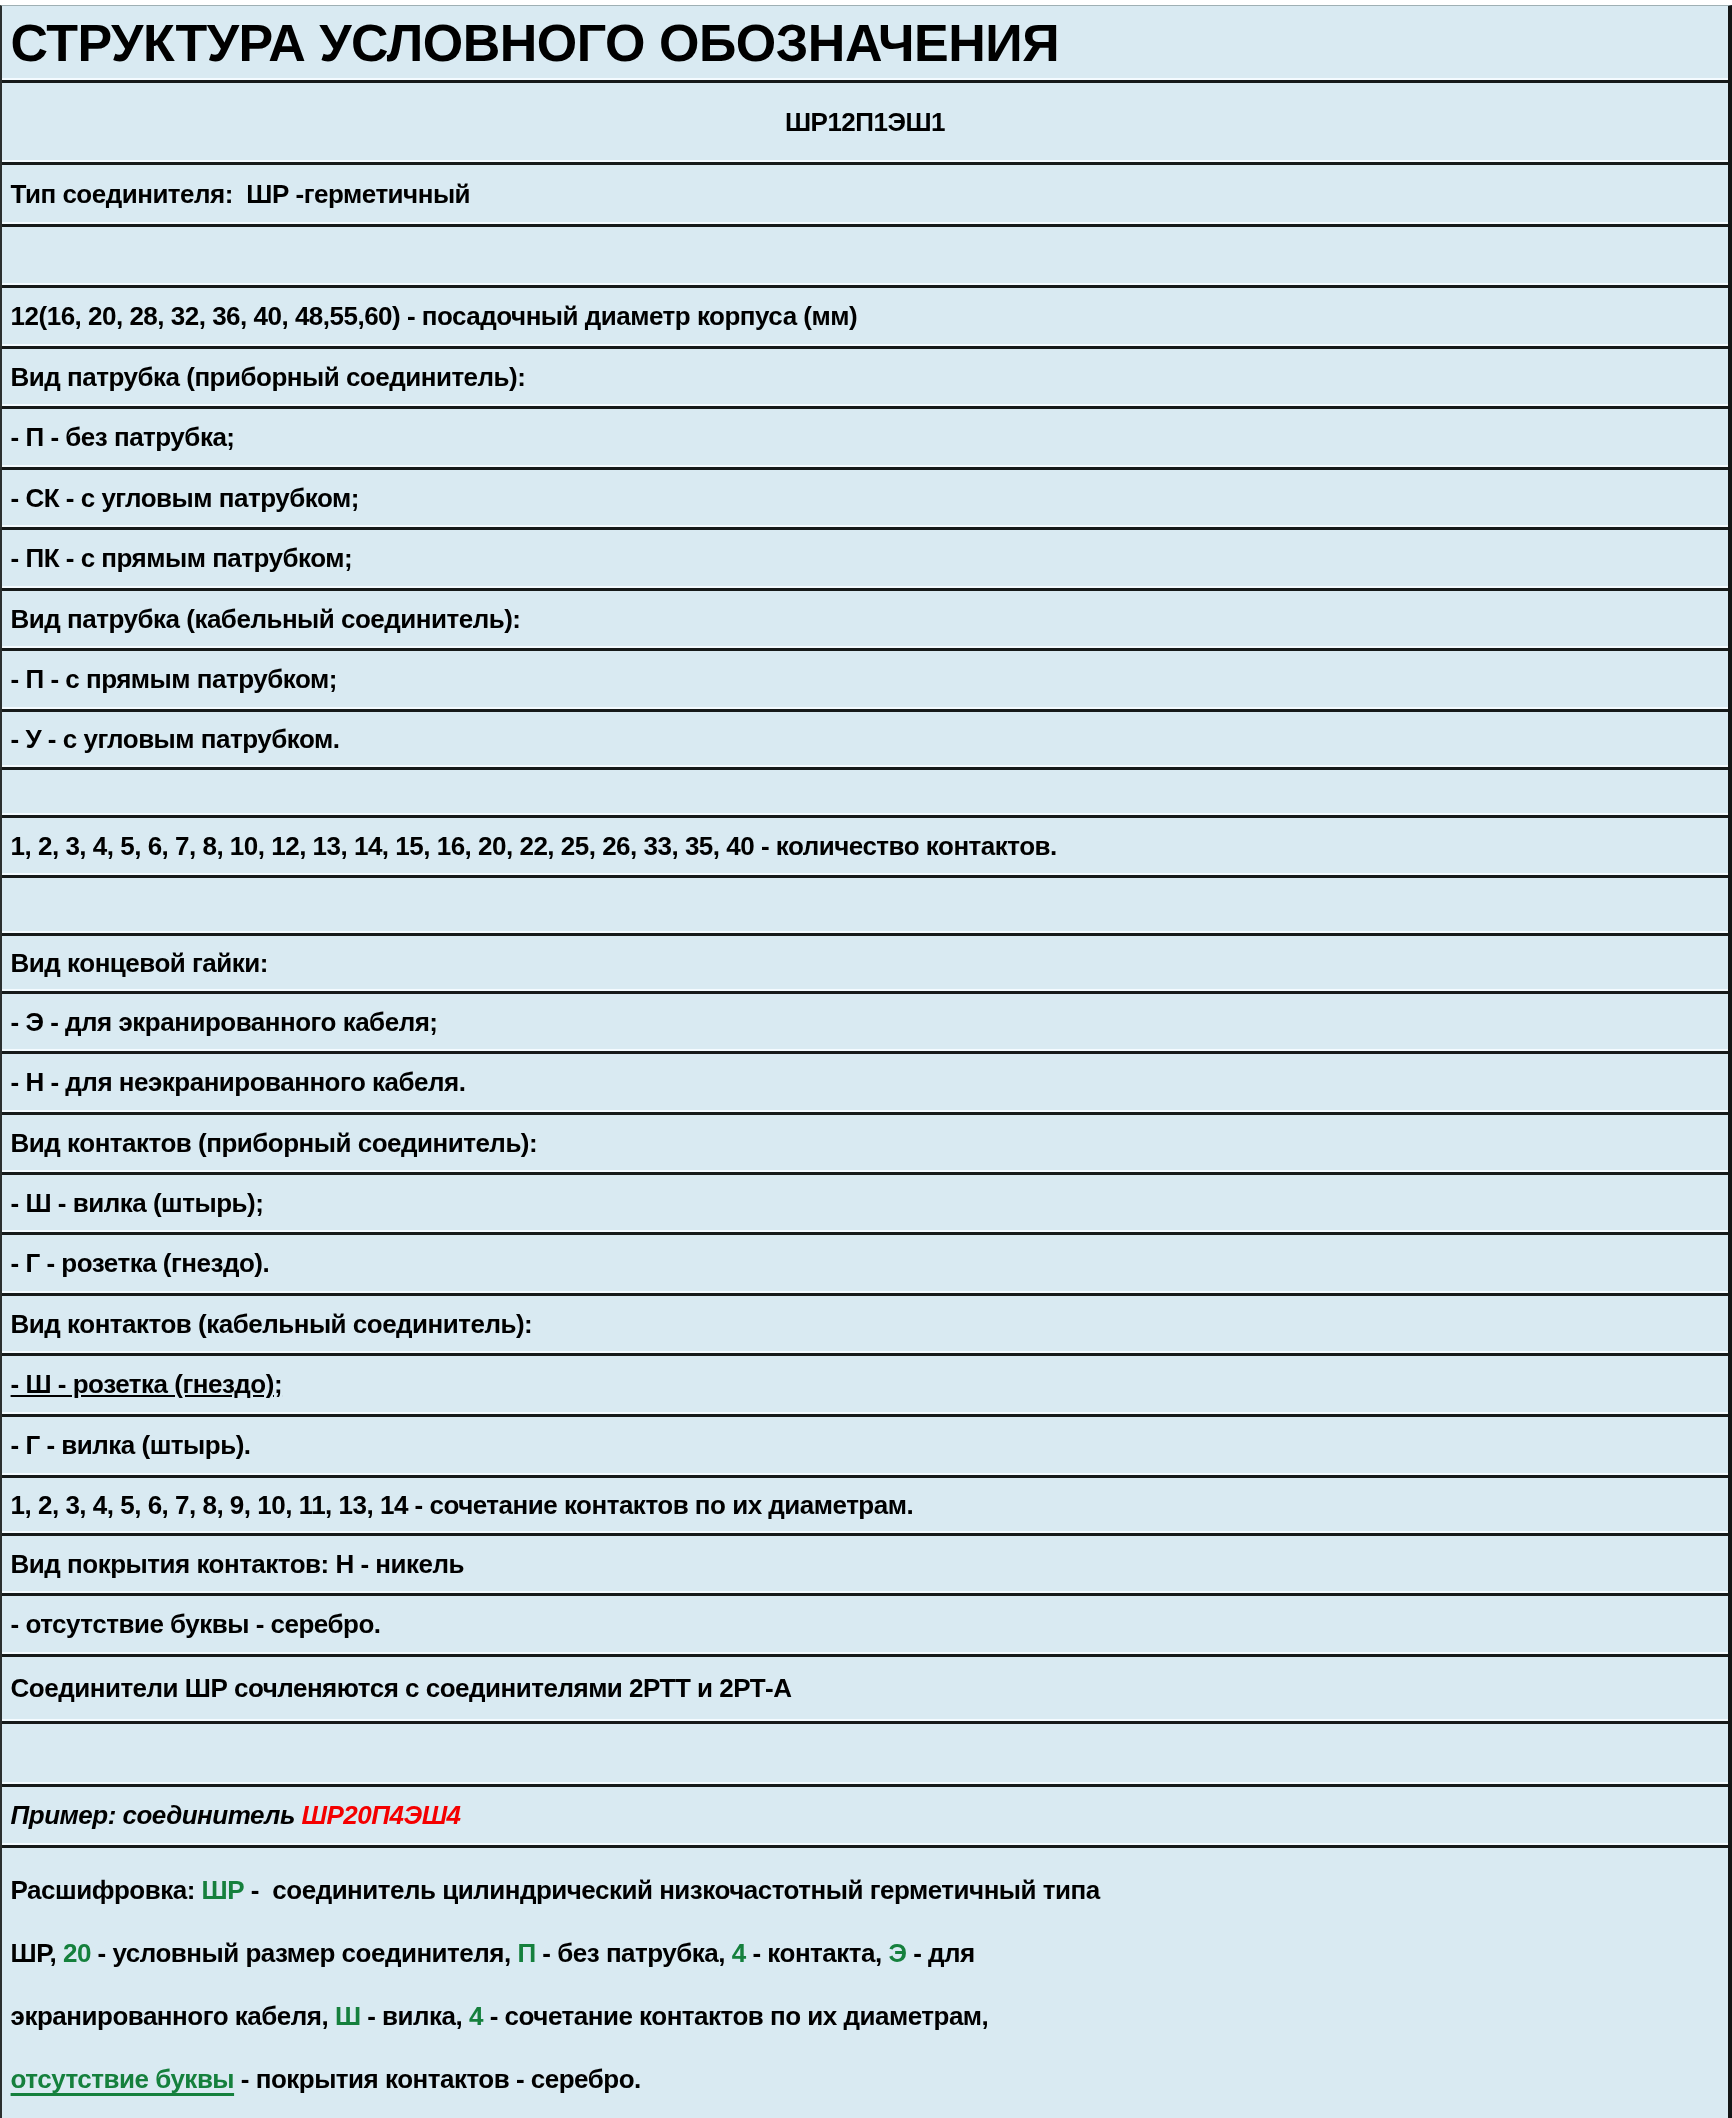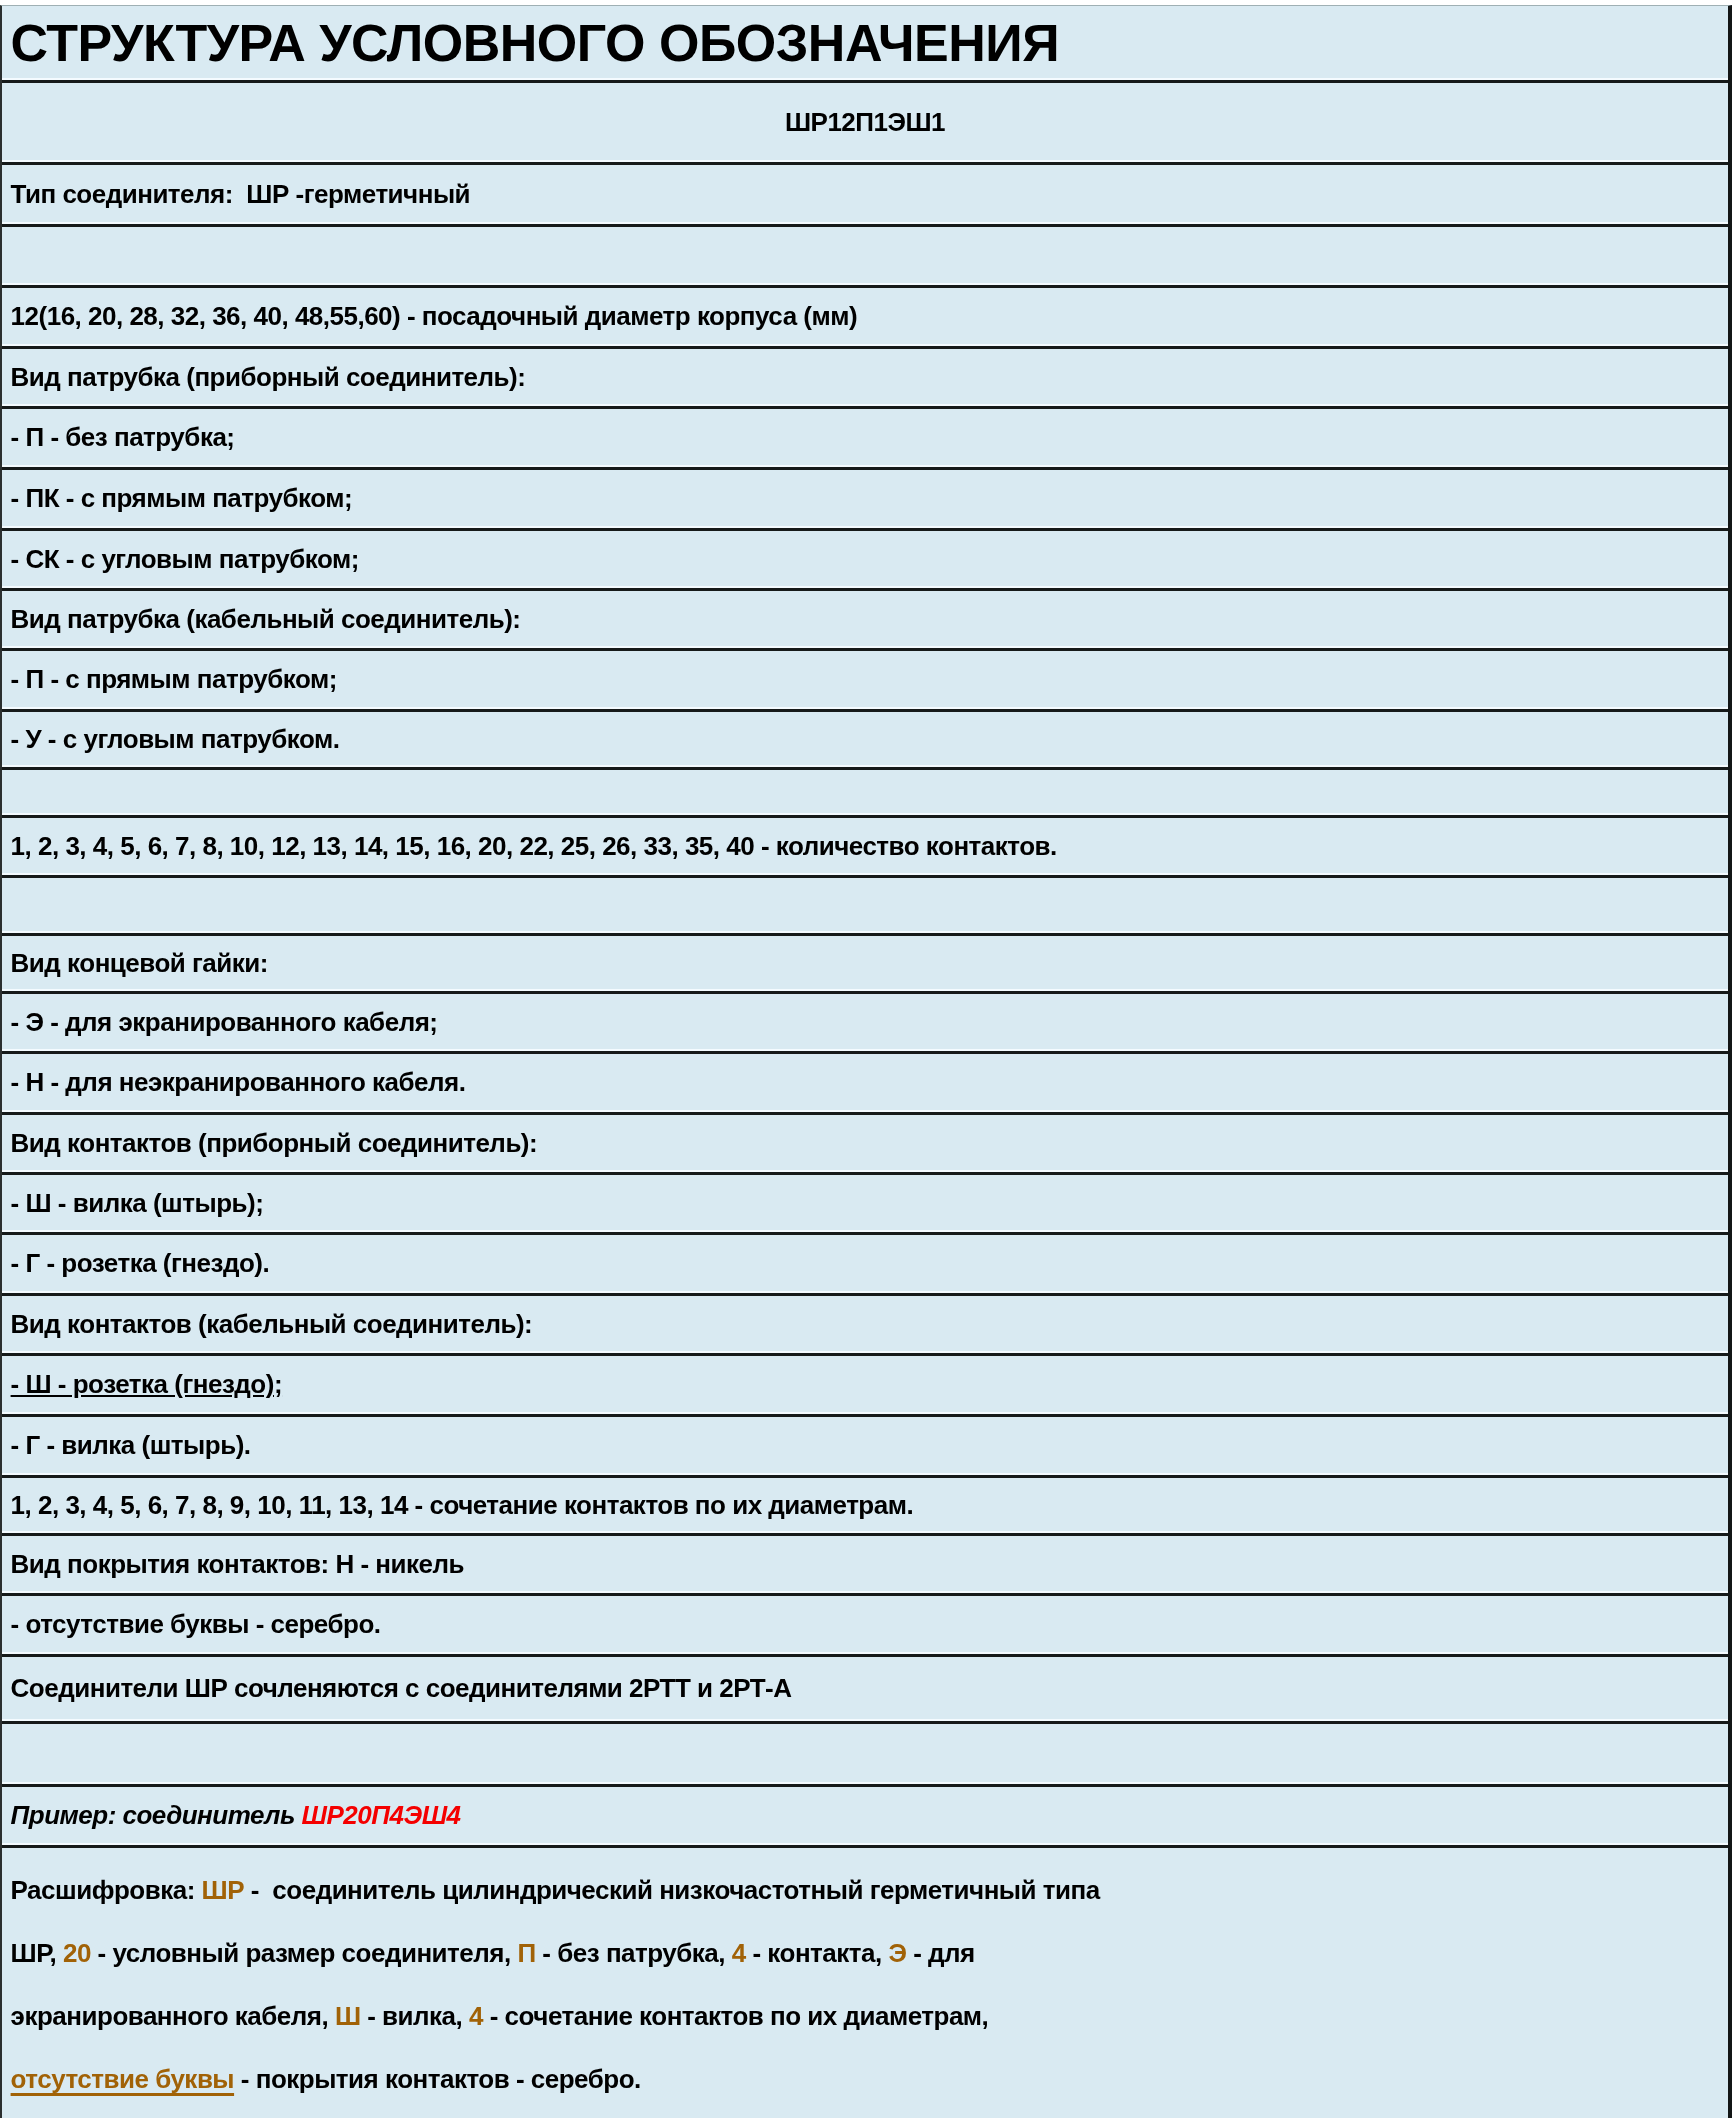--- a/index.html
+++ b/index.html
@@ -31,21 +31,21 @@
     box-shadow:inset 0 -5.8px 0 -3.8px #f4fbff;
     overflow:hidden;
   }
   .row:last-child{border-bottom:none;box-shadow:none;}
   .row.title{font-size:52px;letter-spacing:-0.5px;}
   .row.center{align-items:center;}
   .row.multi{justify-content:center;}
   .row.multi .line{line-height:63px;}
   .line{white-space:pre-wrap;}
   .red{color:#f40000;}
-  .blue{color:#a16207;}
+  .blue{color:#15803d;}
   .u{text-decoration:underline;text-decoration-thickness:2.9px;text-underline-offset:4.8px;}
 </style>
 </head>
 <body>
 
 <div class="spec-table" id="spec-table">
     <div class="row title" style="height: 77px;">
       <div class="line"><span>СТРУКТУРА УСЛОВНОГО ОБОЗНАЧЕНИЯ</span></div>
     </div>
     <div class="row center" style="height: 82px;">
@@ -57,25 +57,25 @@
     <div class="row" style="height: 61px;"></div>
     <div class="row" style="height: 61px;">
       <div class="line"><span>12(16, 20, 28, 32, 36, 40, 48,55,60) - посадочный диаметр корпуса (мм)</span></div>
     </div>
     <div class="row" style="height: 60px;">
       <div class="line"><span>Вид патрубка (приборный соединитель):</span></div>
     </div>
     <div class="row" style="height: 61px;">
       <div class="line"><span>- П - без патрубка;</span></div>
     </div>
+    <div class="row" style="height: 60px;">
+      <div class="line"><span>- СК - с угловым патрубком;</span></div>
+    </div>
     <div class="row" style="height: 61px;">
       <div class="line"><span>- ПК - с прямым патрубком;</span></div>
-    </div>
-    <div class="row" style="height: 60px;">
-      <div class="line"><span>- СК - с угловым патрубком;</span></div>
     </div>
     <div class="row" style="height: 60px;">
       <div class="line"><span>Вид патрубка (кабельный соединитель):</span></div>
     </div>
     <div class="row" style="height: 61px;">
       <div class="line"><span>- П - с прямым патрубком;</span></div>
     </div>
     <div class="row" style="height: 58px;">
       <div class="line"><span>- У - с угловым патрубком.</span></div>
     </div>

